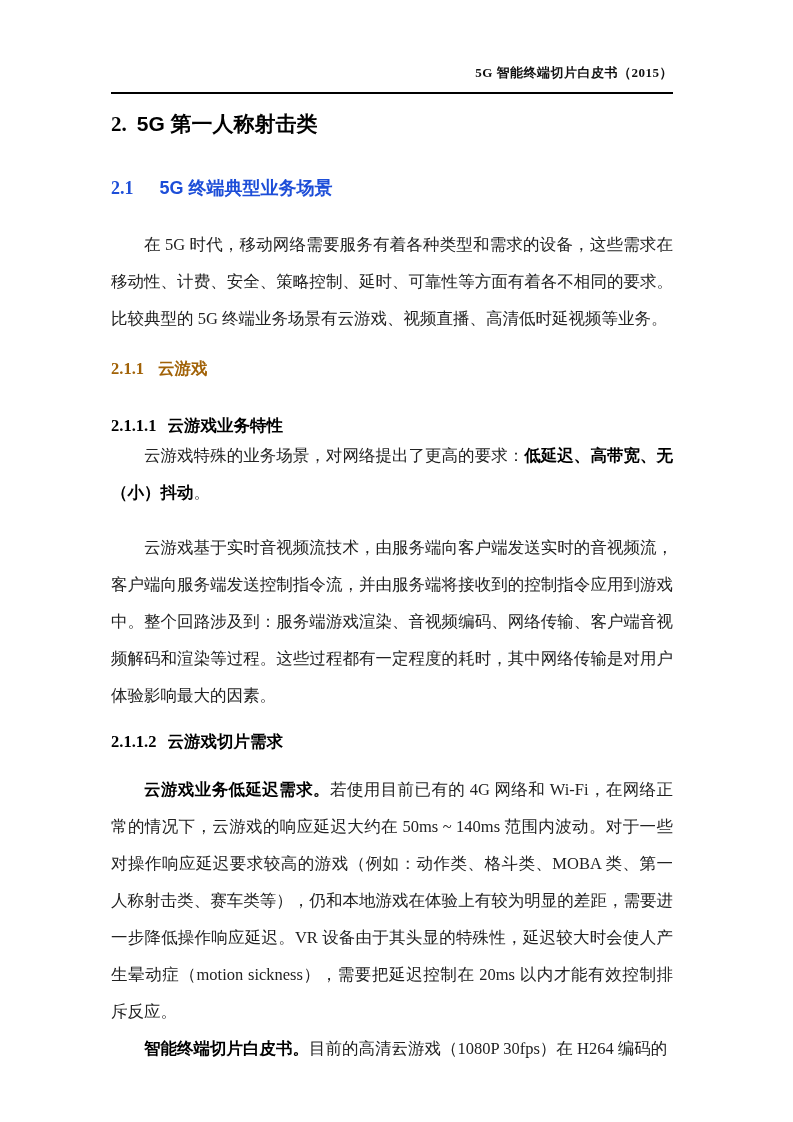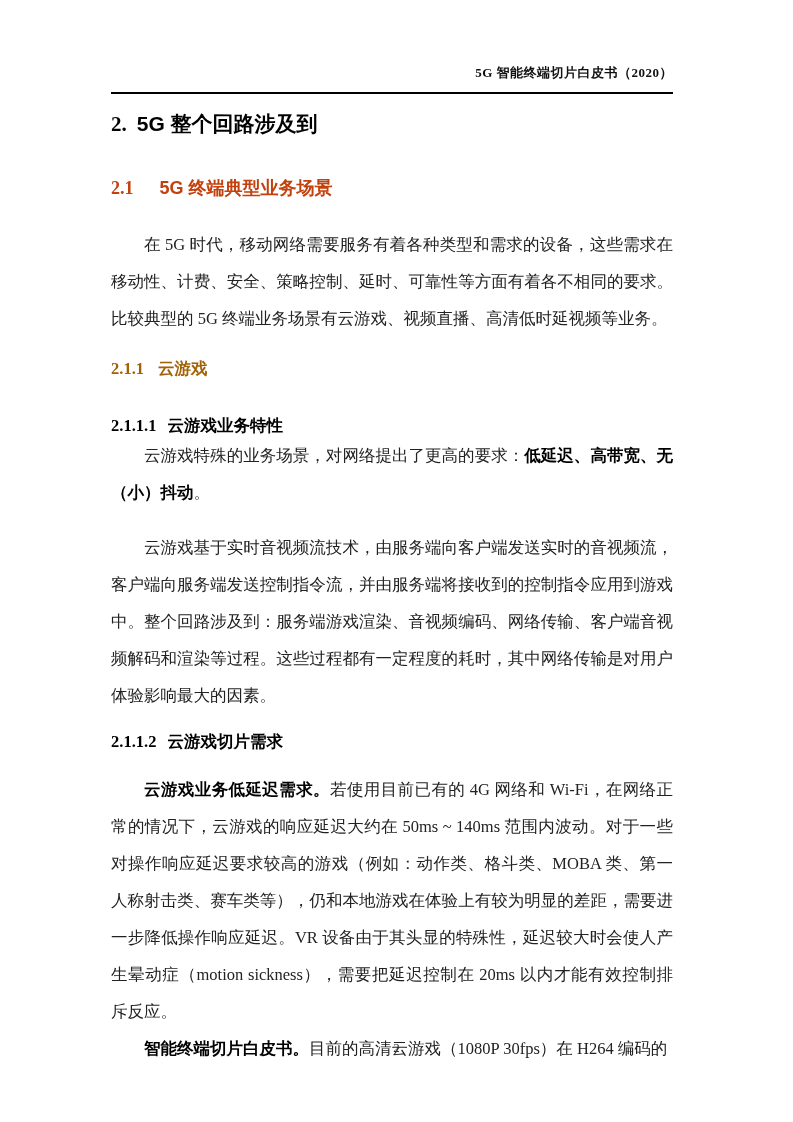--- a/index.html
+++ b/index.html
@@ -42,21 +42,21 @@
     font-weight: bold;
     color: #000000;
     font-family: "Liberation Sans", sans-serif;
   }
   .h1 .num { font-family: "Liberation Serif", serif; margin-right: 10px; }
   .h2 {
     margin: 38px 0 0 0;
     font-size: 18px;
     line-height: 24px;
     font-weight: bold;
-    color: #c2410c;
+    color: #1d4ed8;
     font-family: "Liberation Sans", sans-serif;
   }
   .h2 .num { font-family: "Liberation Serif", serif; margin-right: 26px; }
   .h3 {
     margin: 20px 0 0 0;
     font-size: 16.5px;
     line-height: 22px;
     font-weight: bold;
     color: #a16207;
     font-family: "Liberation Sans", sans-serif;
@@ -99,28 +99,28 @@
     font-size: 13px;
     color: #333333;
   }
 </style>
 </head>
 <body>
 
 <div class="page">
 
   <header>
-    <div class="header-title">5G 智能终端切片白皮书（2020）</div>
+    <div class="header-title">5G 智能终端切片白皮书（2015）</div>
     <div class="header-rule"></div>
   </header>
 
   <main>
 
     <div class="h1">
-      <span class="num">2.</span><span>5G 整个回路涉及到</span>
+      <span class="num">2.</span><span>5G 第一人称射击类</span>
     </div>
 
     <div class="h2">
       <span class="num">2.1</span><span>5G 终端典型业务场景</span>
     </div>
 
     <p class="body first">在 5G 时代，移动网络需要服务有着各种类型和需求的设备，这些需求在移动性、计费、安全、策略控制、延时、可靠性等方面有着各不相同的要求。比较典型的 5G 终端业务场景有云游戏、视频直播、高清低时延视频等业务。</p>
 
     <div class="h3">
       <span class="num">2.1.1</span><span>云游戏</span>

